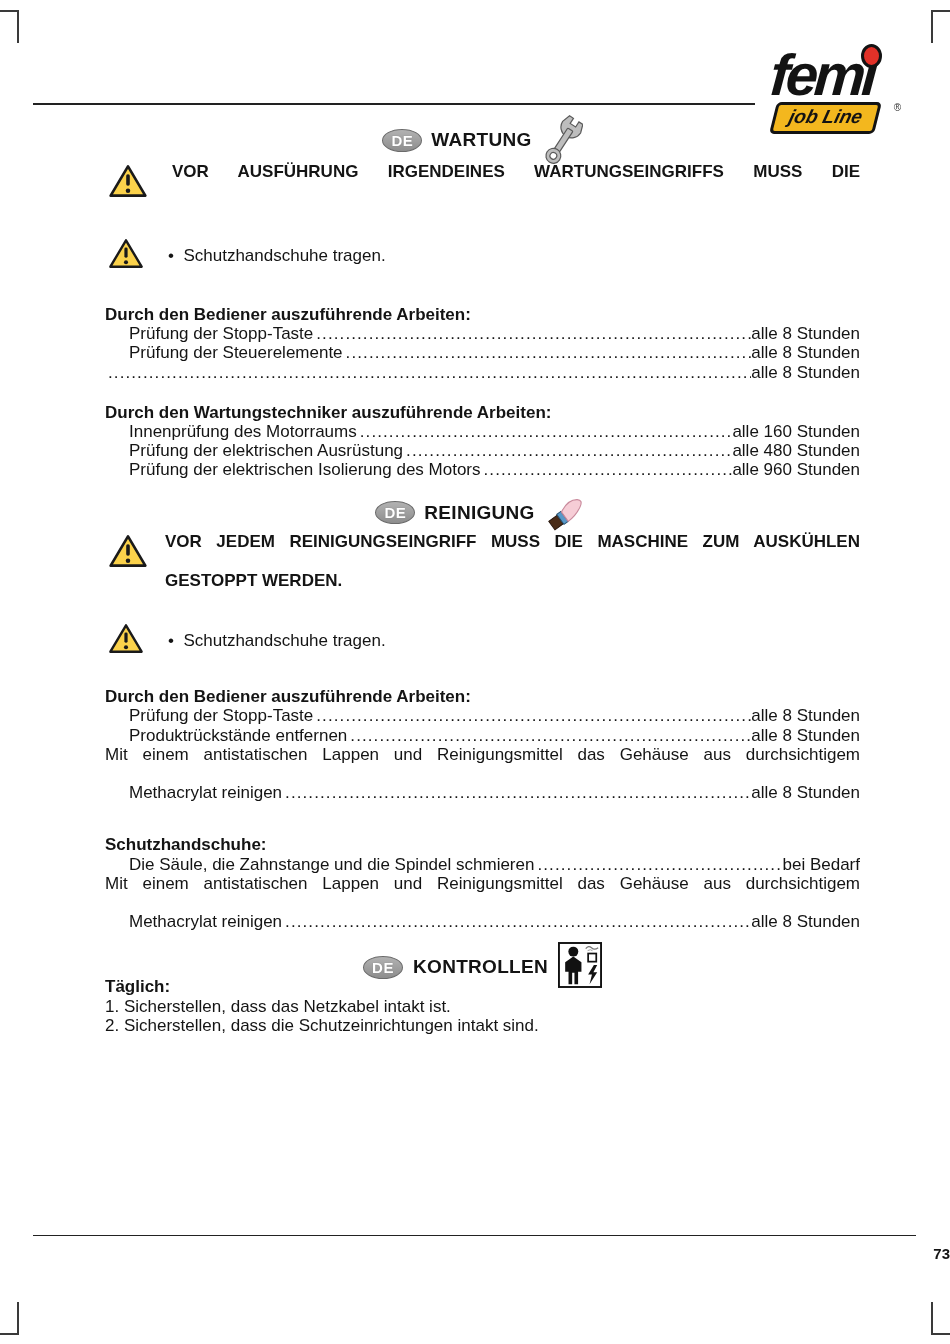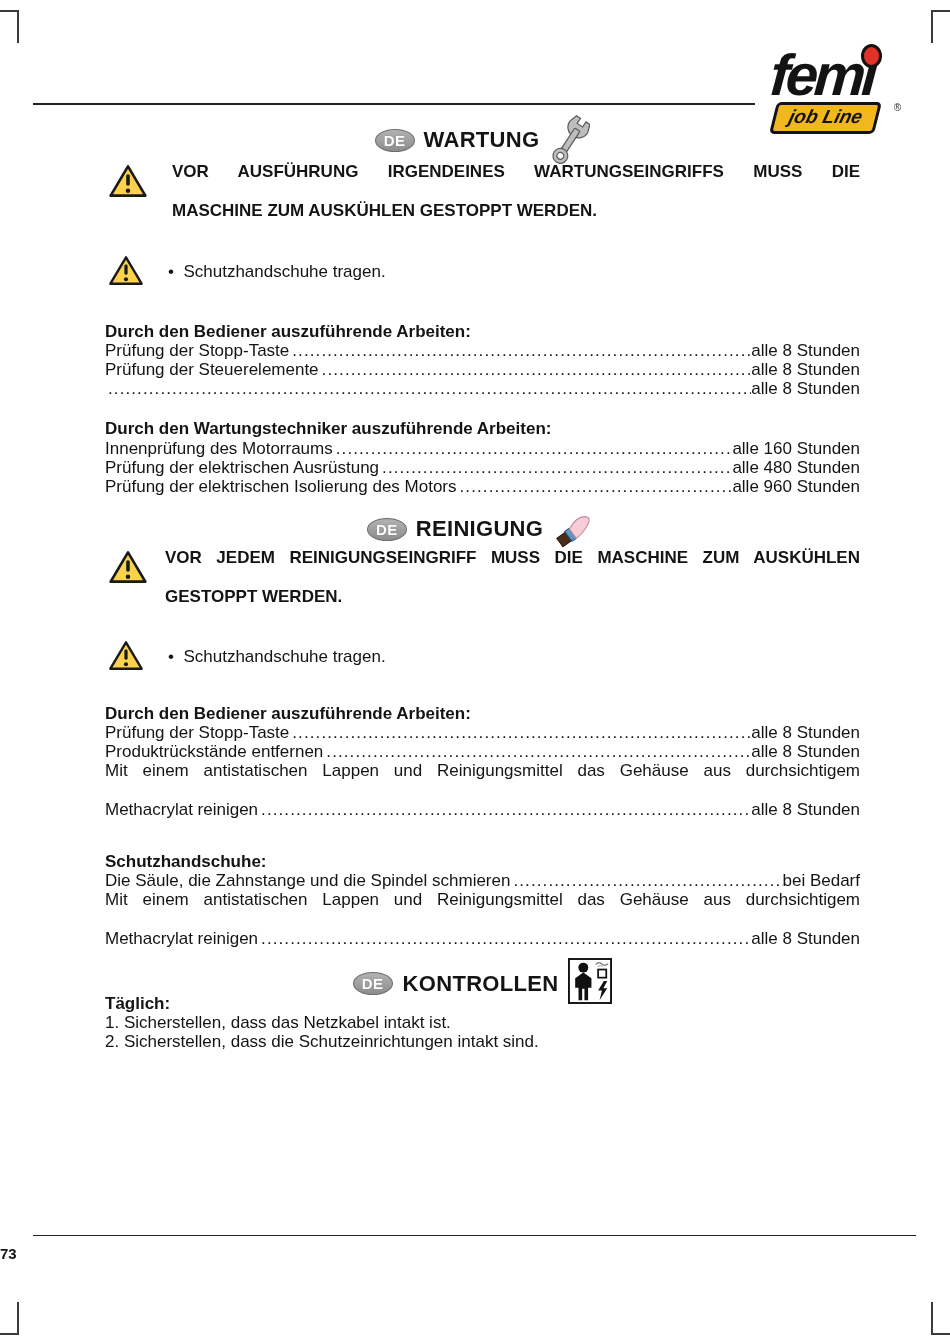--- a/index.html
+++ b/index.html
@@ -40,51 +40,51 @@
   .section-title-row{display:flex;align-items:center;justify-content:center;gap:9px;height:44px;overflow:visible;}
   .section-title-row.short{height:38px;}
   .badge{
     display:inline-flex;align-items:center;justify-content:center;
     width:38px;height:21px;border-radius:50%;
     background:linear-gradient(#b2b2b2,#8d8d8d);
     border:1.5px solid #6b6b6b;
     color:#fff;font-weight:bold;font-size:15px;letter-spacing:0.5px;
     text-shadow:0 0 1px #777;flex:none;
   }
-  .section-title{font-size:22px;font-weight:bold;letter-spacing:0.3px;}
+  .section-title{font-size:19px;font-weight:bold;letter-spacing:0.3px;}
   .title-icon{flex:none;transform:translateY(4px);}
   
   .warn{display:flex;gap:24px;align-items:flex-start;}
   .warn .tri{flex:none;margin-left:3px;margin-top:1px;}
   .warn-text{flex:1;font-weight:bold;line-height:19.5px;}
   .warn.single{align-items:center;}
   .warn.single .warn-text{font-weight:normal;}
   .jline{display:block;text-align:justify;}
   .jline::after{content:"";display:inline-block;width:100%;height:0;}
   .mb32{margin-bottom:32px;} .mb31{margin-bottom:31px;gap:17px;}
   .mb30{margin-bottom:30px;} .mb27{margin-bottom:27px;}
   .mb21{margin-bottom:21px;} .mb14{margin-bottom:14px;}
   .mb33{margin-bottom:33px;} .mb12{margin-bottom:12px;}
   
   .list{line-height:19.2px;}
   .list-heading{font-weight:bold;}
   .row{display:flex;align-items:baseline;}
-  .task{white-space:nowrap;}
+  .task{white-space:nowrap;margin-left:24px;}
   .dots{flex:1;overflow:hidden;white-space:nowrap;padding:0 3px;}
   .dots::after{content:"......................................................................................................................................................................................................................";letter-spacing:1.1px;}
   .interval{white-space:nowrap;}
   .jrow{display:block;text-align:justify;}
   .jrow::after{content:"";display:inline-block;width:100%;height:0;}
   
   .kontrollen-row{display:flex;align-items:center;justify-content:center;gap:10px;height:48px;}
   .daily{margin-top:-14px;line-height:19.2px;}
   .daily-heading{font-weight:bold;}
   
   .foot-rule{position:absolute;left:33px;top:1235px;width:883px;border-top:1.5px solid #222;}
-  .page-num{position:absolute;top:1245px;left:0;width:100%;text-align:left;
+  .page-num{position:absolute;top:1245px;left:0;width:100%;text-align:right;
     font-weight:bold;font-size:15px;color:#141414;}
 </style>
 </head>
 <body>
 
 <div class="page">
 
   <div class="crop tl"></div>
   <div class="crop tr"></div>
   <div class="crop bl"></div>
@@ -119,21 +119,20 @@
     <div class="warn mb32">
       <span class="tri">
         <svg width="40" height="36" viewBox="0 0 60 52">
           <path d="M30 4 L56 48 L4 48 Z" fill="#fbd24b" stroke="#1a1a1a" stroke-width="4" stroke-linejoin="round"></path>
           <rect x="27.3" y="16" width="5.4" height="17" rx="2.4" fill="#1a1a1a"></rect>
           <circle cx="30" cy="40.5" r="3.4" fill="#1a1a1a"></circle>
         </svg>
       </span>
       <div class="warn-text">
         <span class="jline">VOR AUSFÜHRUNG IRGENDEINES WARTUNGSEINGRIFFS MUSS DIE</span>
-        <span>MASCHINE ZUM AUSKÜHLEN GESTOPPT WERDEN.</span>
       </div>
     </div>
 
     <div class="warn single mb30">
       <span class="tri">
         <svg width="36" height="33" viewBox="0 0 60 52">
           <path d="M30 4 L56 48 L4 48 Z" fill="#fbd24b" stroke="#1a1a1a" stroke-width="4" stroke-linejoin="round"></path>
           <rect x="27.3" y="16" width="5.4" height="17" rx="2.4" fill="#1a1a1a"></rect>
           <circle cx="30" cy="40.5" r="3.4" fill="#1a1a1a"></circle>
         </svg>

